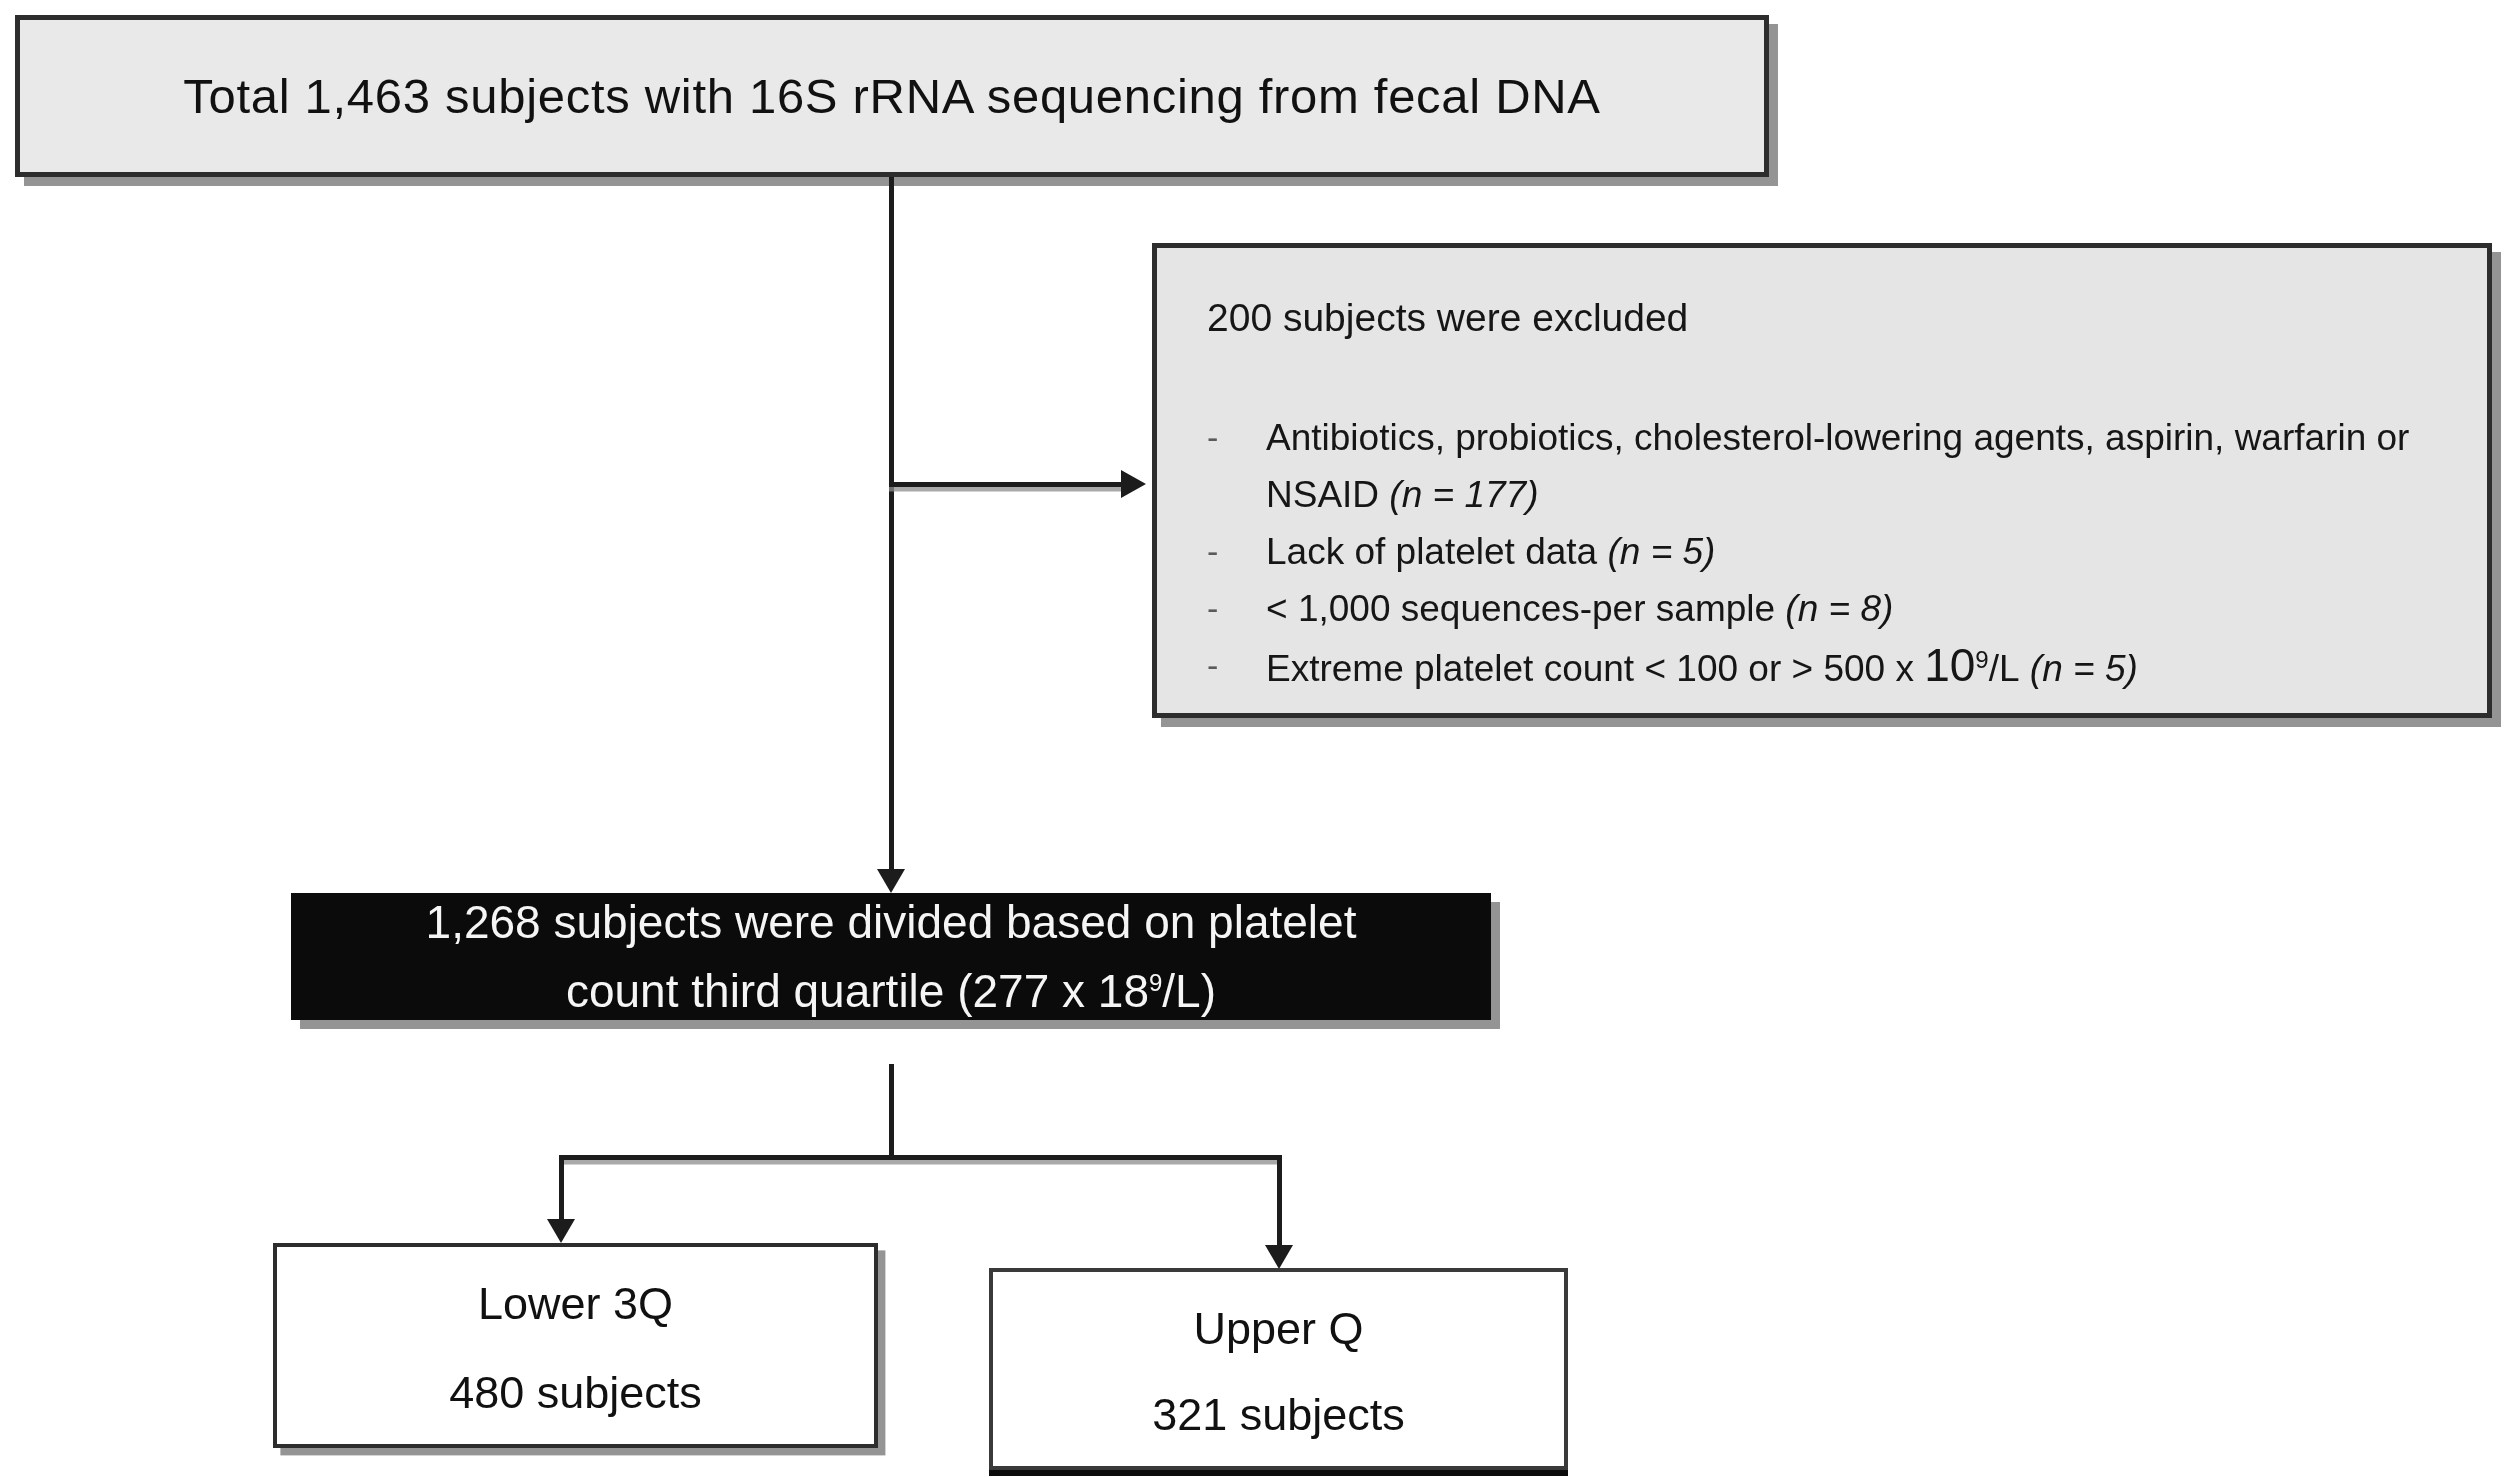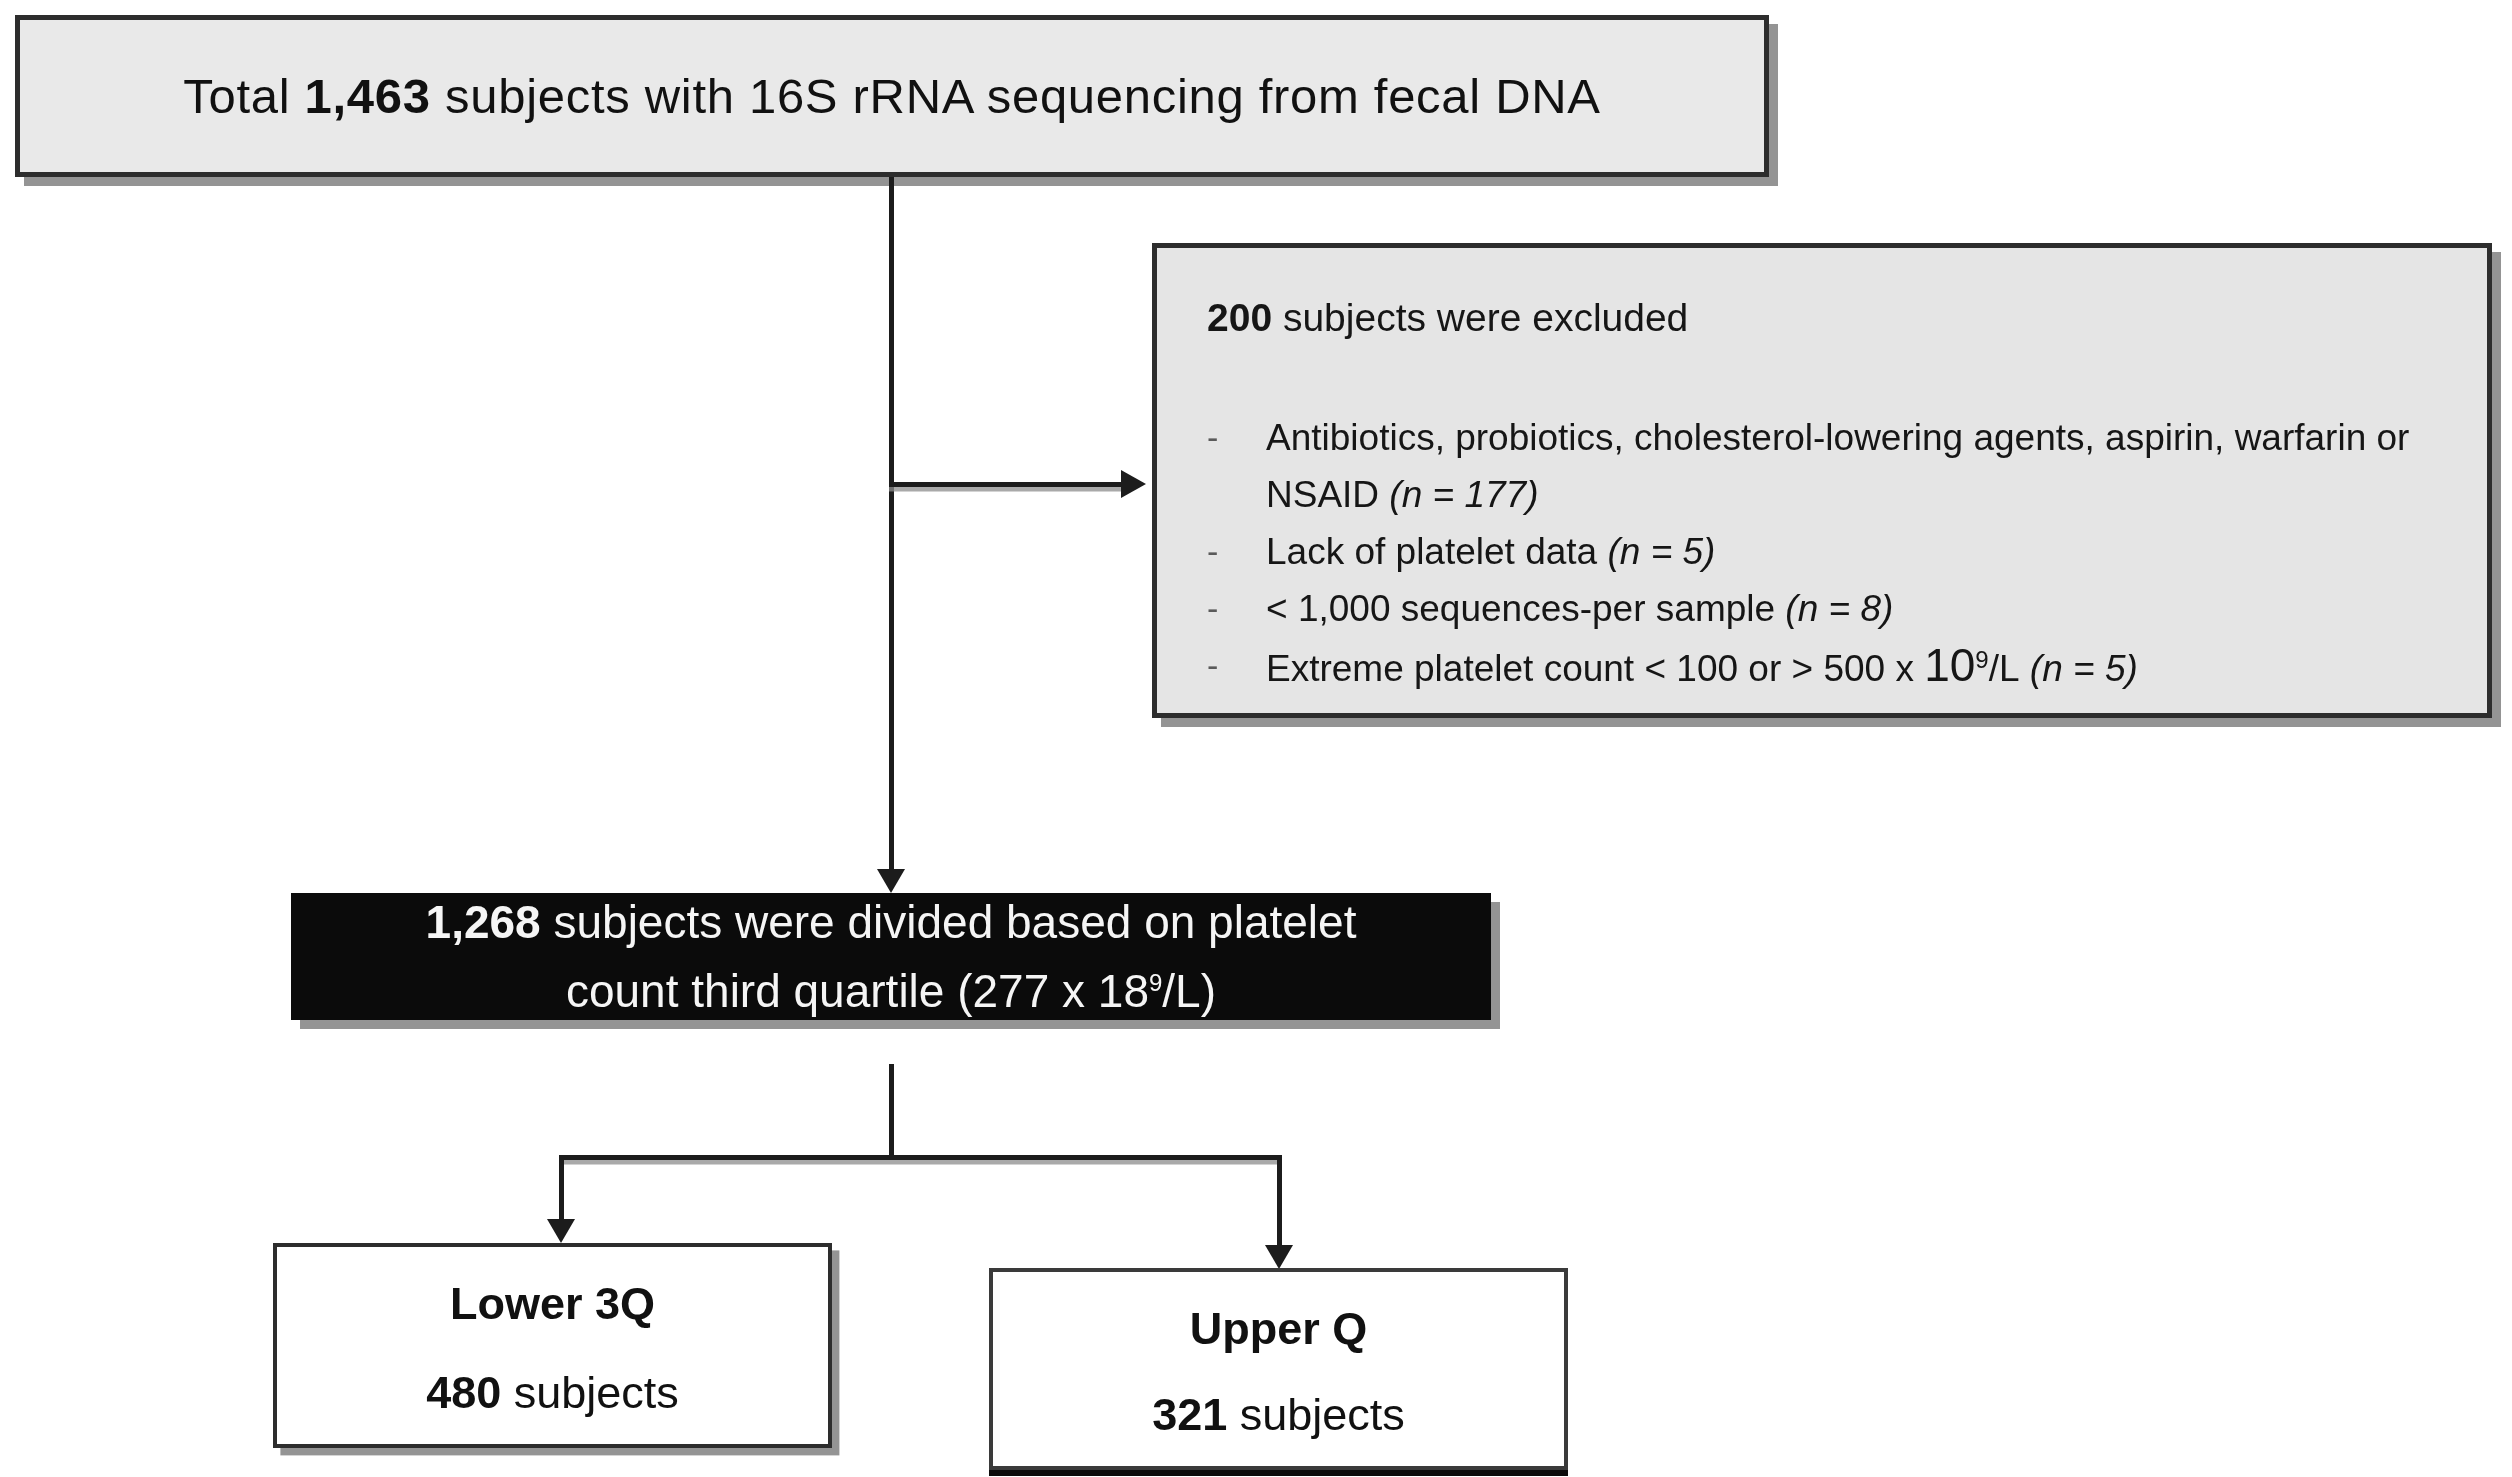--- a/index.html
+++ b/index.html
@@ -65,32 +65,32 @@
   }
   
   .bottom-box {
     background: #ffffff;
     display: flex; flex-direction: column; align-items: center; justify-content: space-between;
     text-align: center;
     font-size: 45px;
     color: #111111;
   }
   .left-box {
-    left: 273px; top: 1243px; width: 559px; height: 205px;
+    left: 273px; top: 1243px; width: 605px; height: 205px;
     border: 4.5px solid #2d2d2d;
     box-shadow: 7.4px 7.4px 0 #949494;
     padding: 31px 7.4px 25px 7.4px;
   }
   .right-box {
     left: 989px; top: 1268px; width: 579px; height: 202px;
     border: 4.5px solid #3a3a3a;
     box-shadow: 0 6px 0 #0c0c0c;
     padding: 31px 7.4px 25px 7.4px;
   }
-  .bold { font-weight: bold; }
+  .bold { font-weight: normal; }
   
   .line {
     position: absolute;
     background: #1c1c1c;
   }
   .v-line { width: 4.5px; }
   .h-line { height: 4.5px; box-shadow: 0 4.5px 0 rgba(140,140,140,0.75); }
   .line-v1 { left: 889px; top: 177px;  height: 693px; }
   .line-h1 { left: 889px; top: 482px;  width: 232px; }
   .line-v2 { left: 889px; top: 1064px; height: 93px; }

